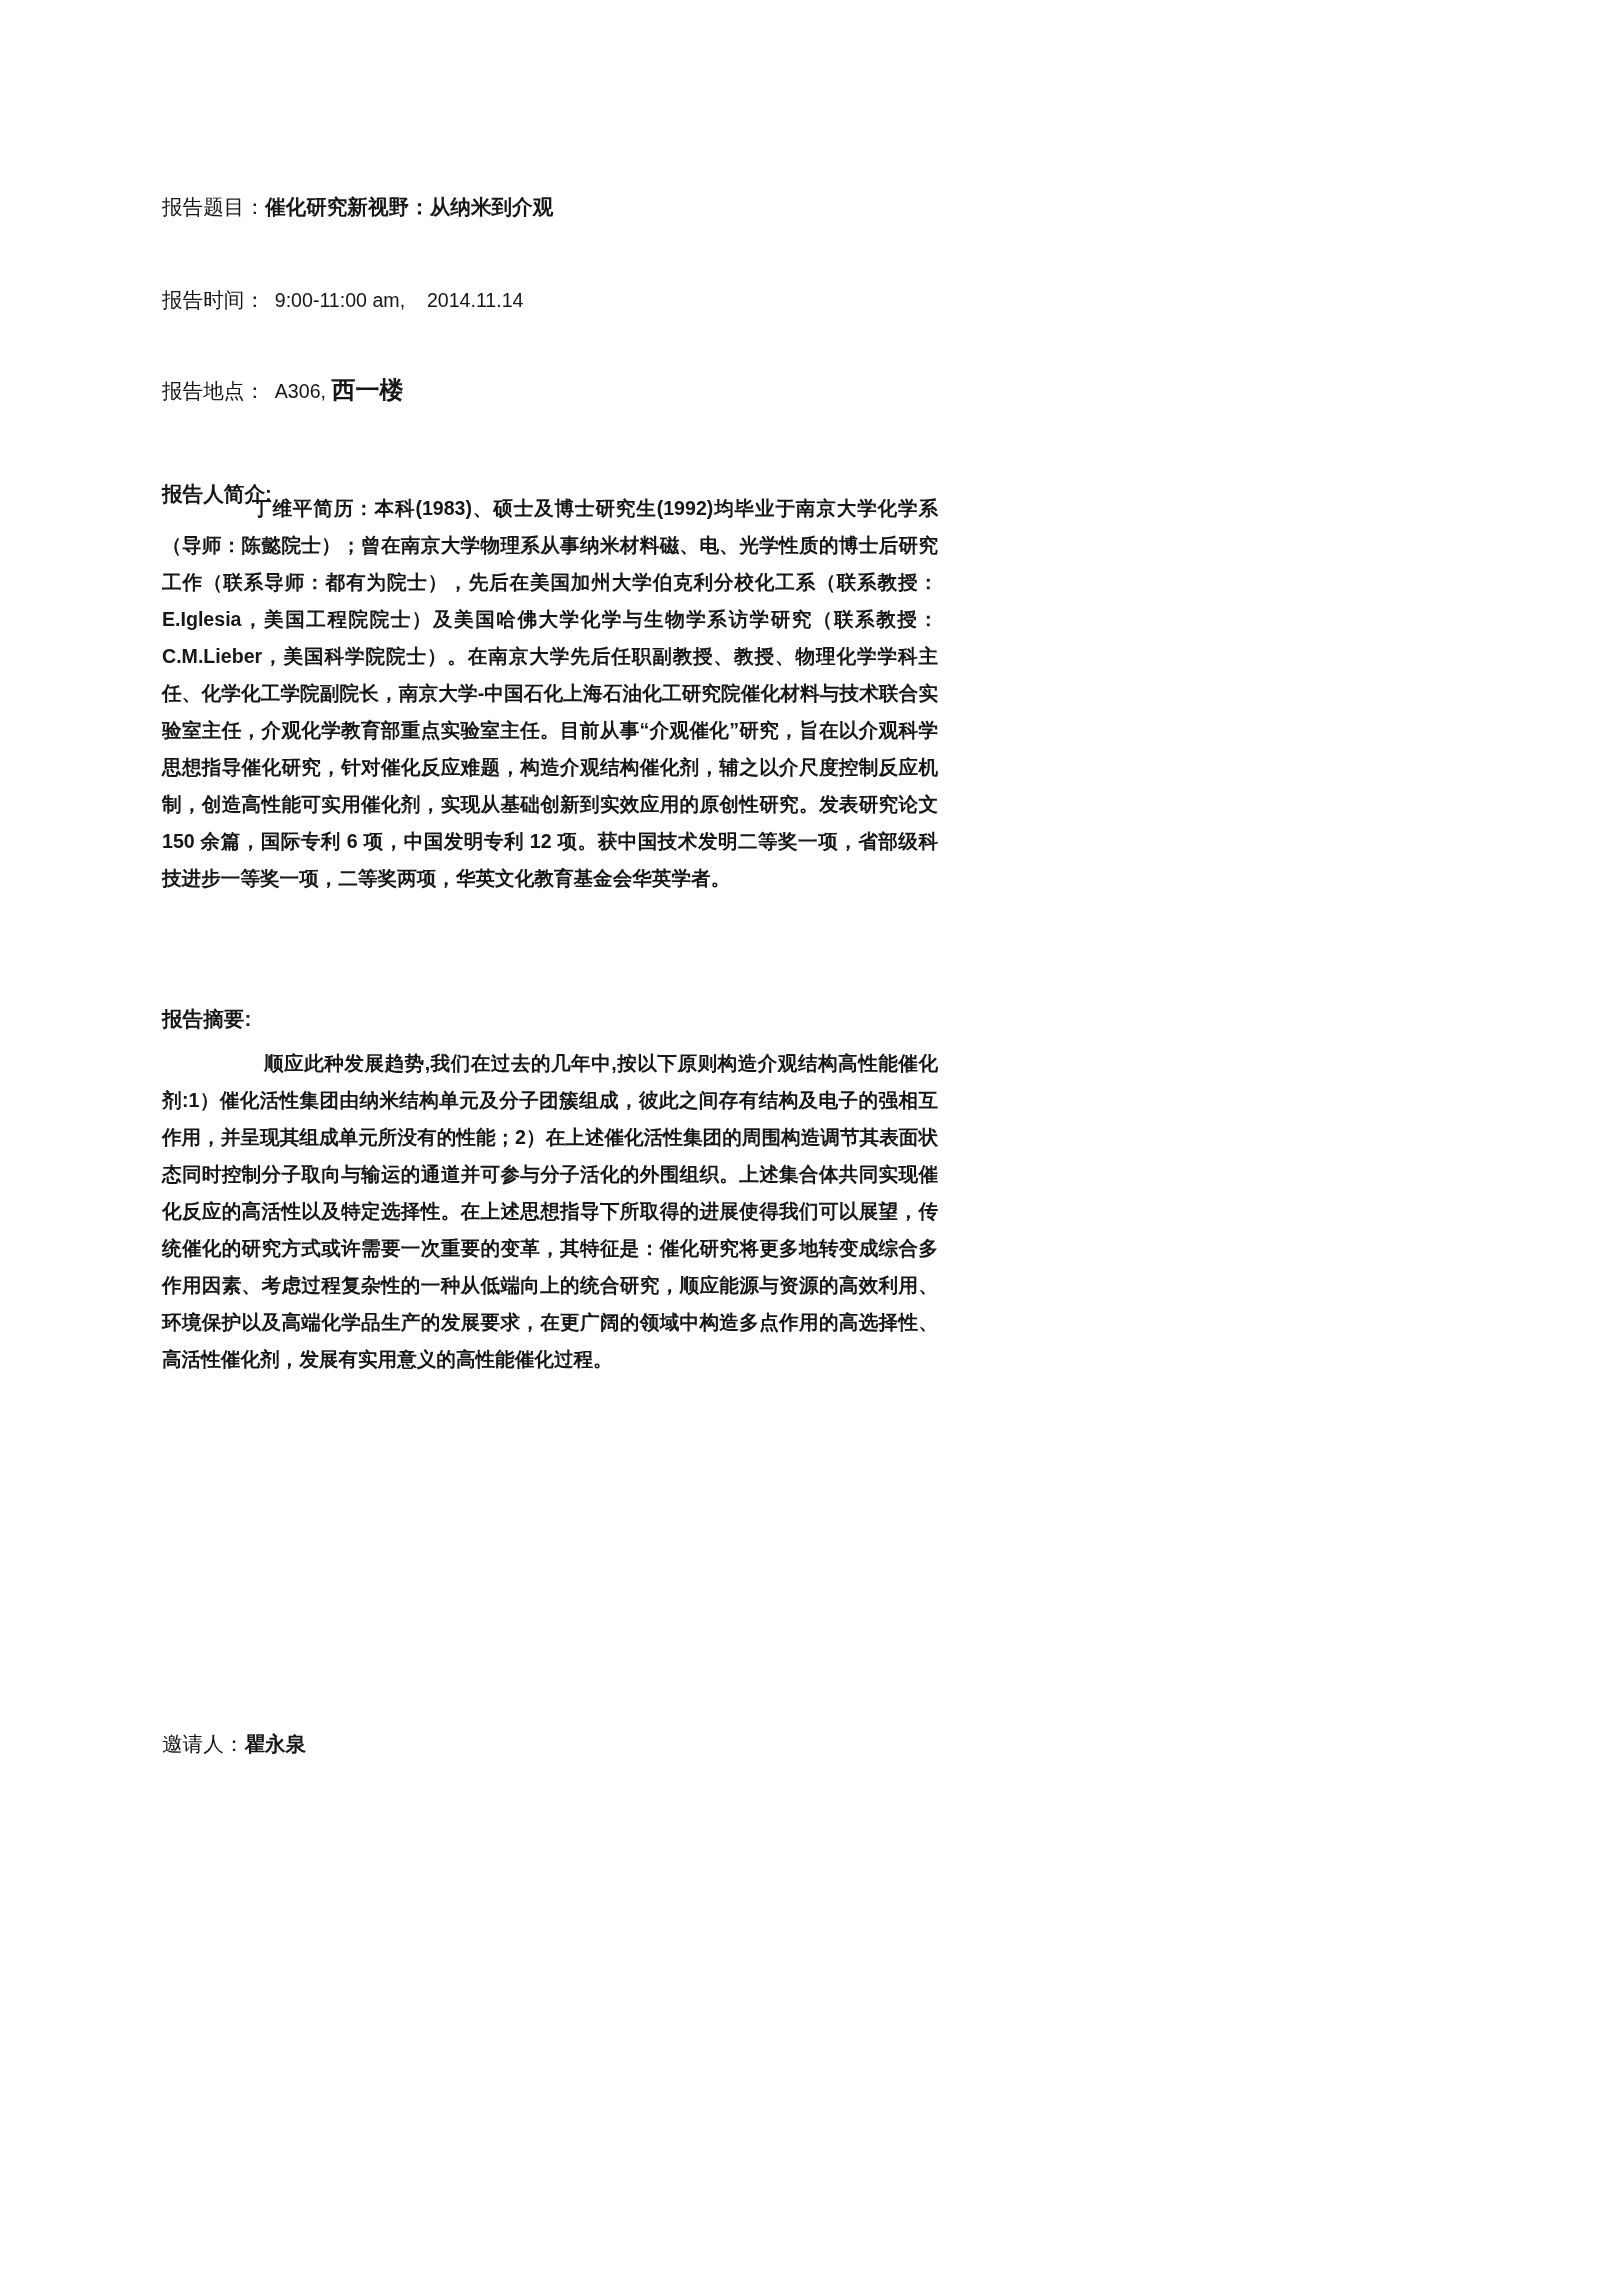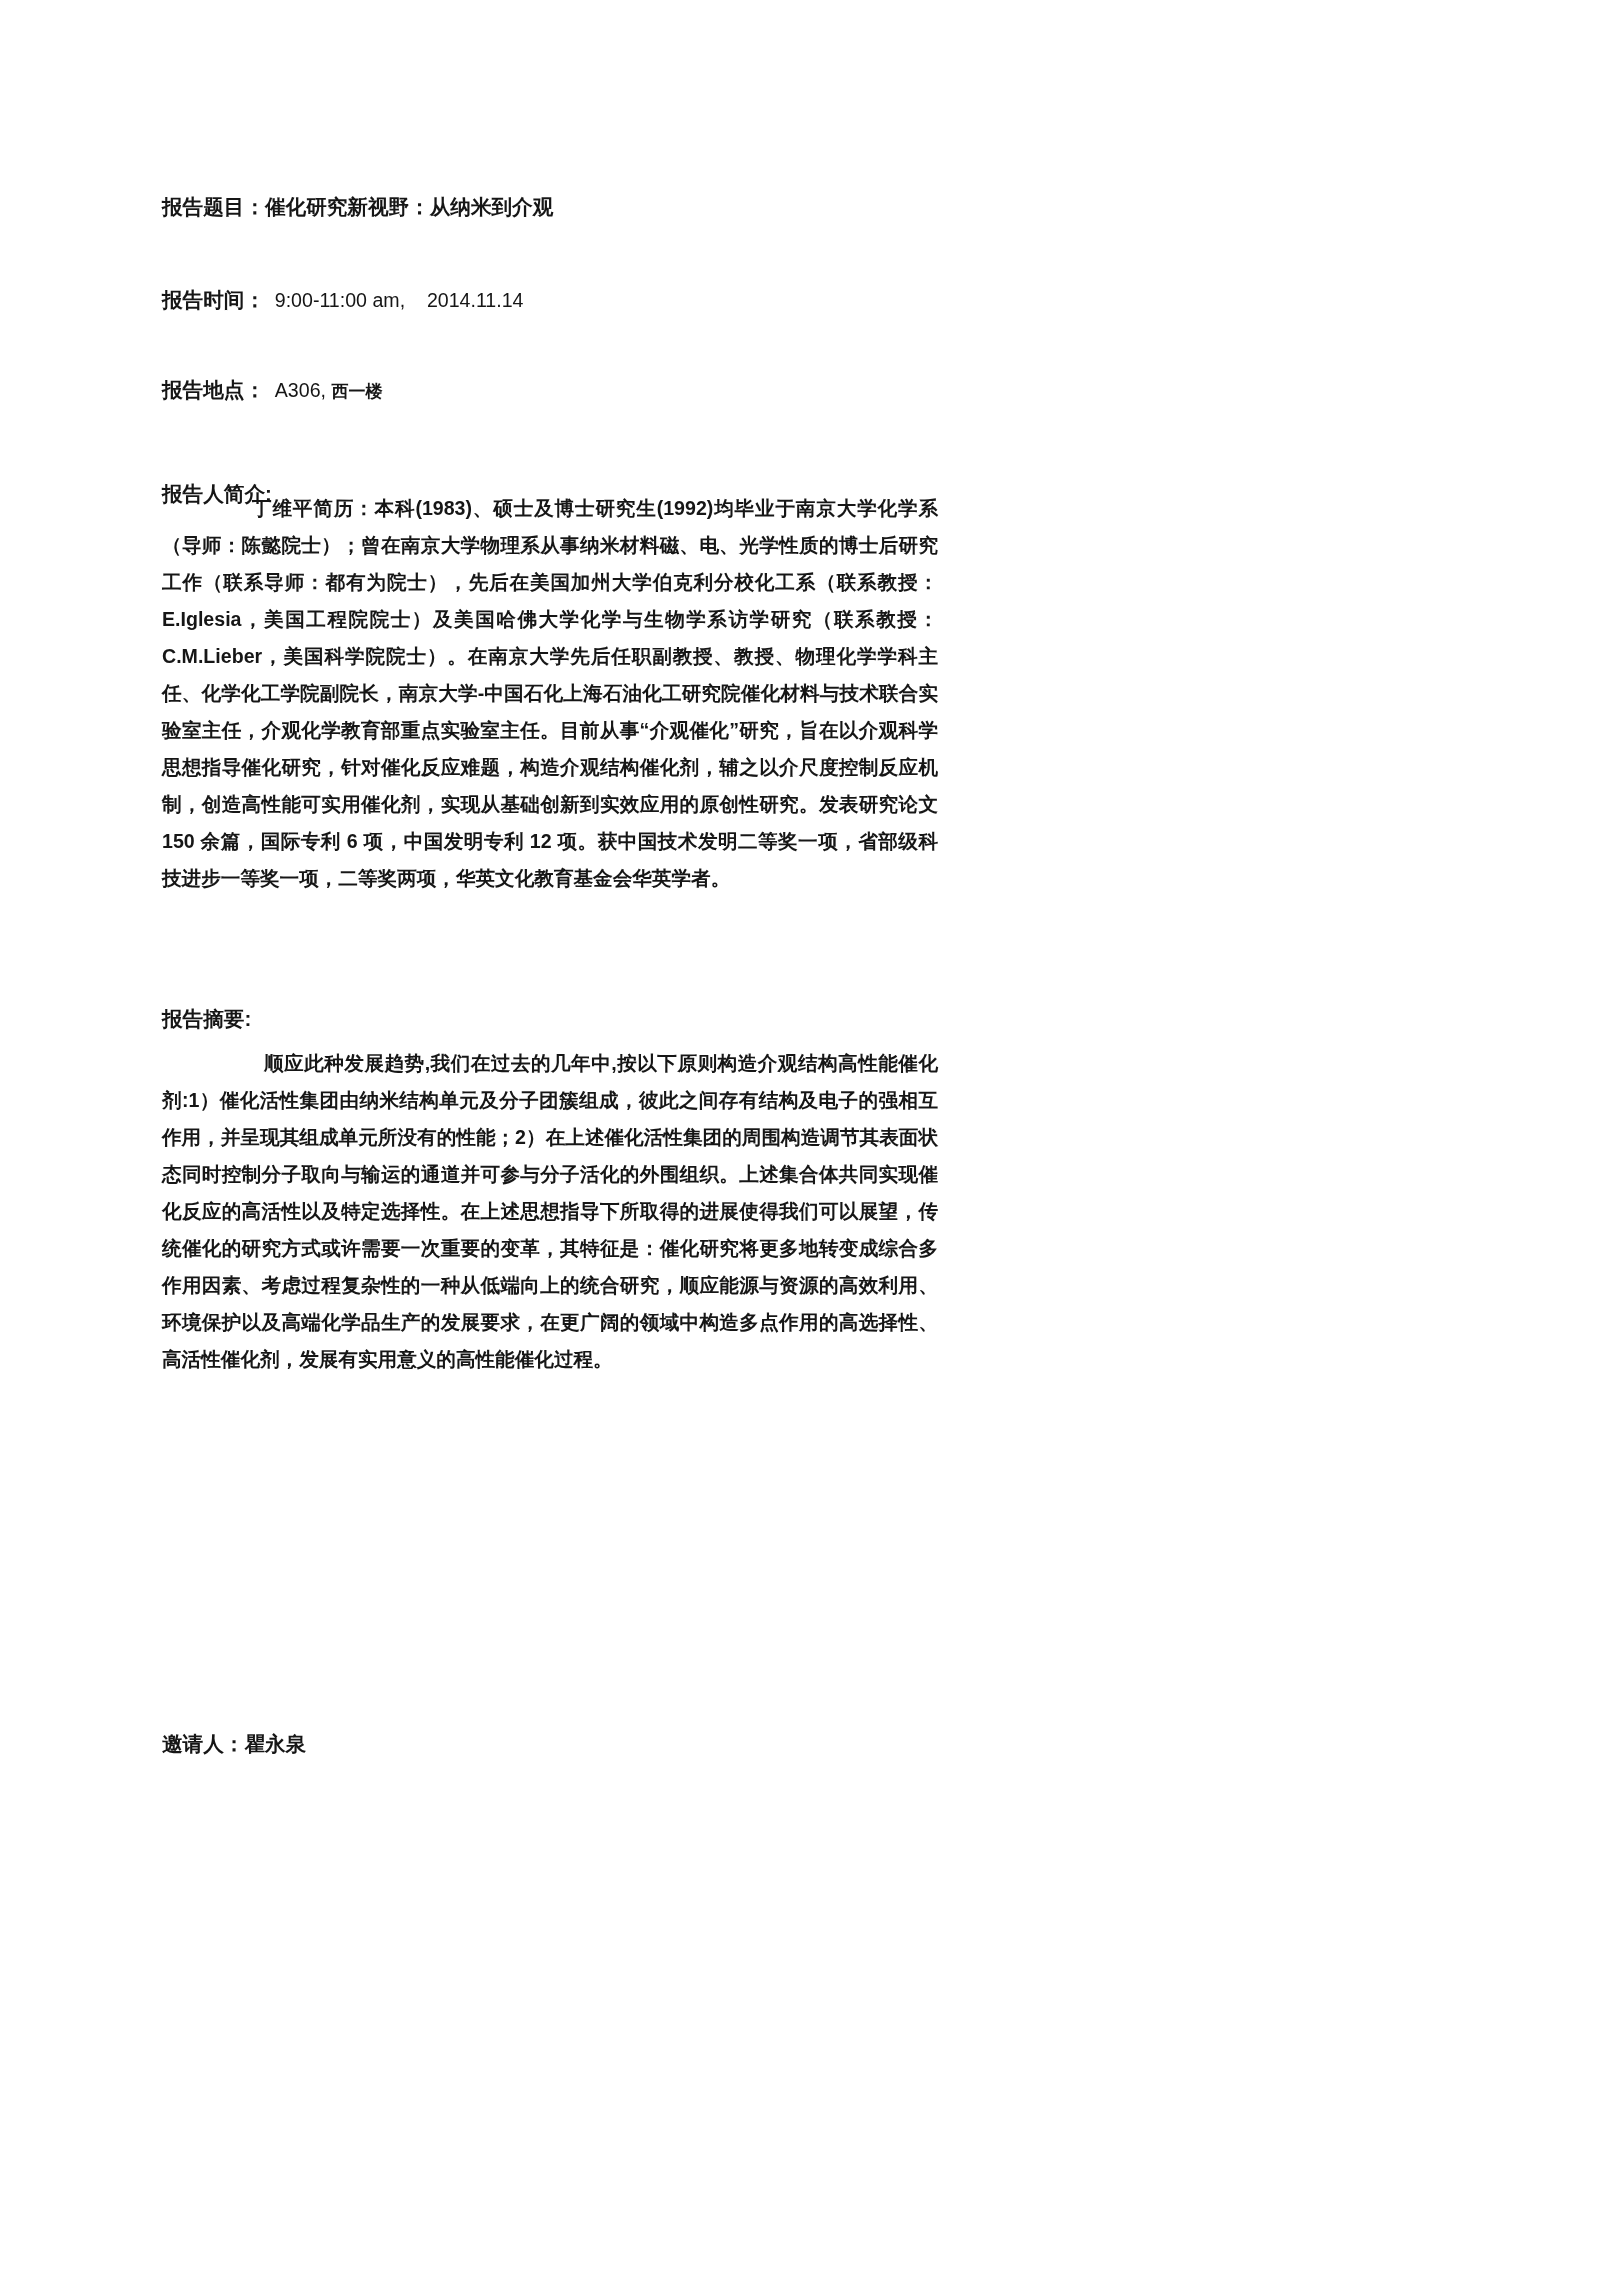--- a/index.html
+++ b/index.html
@@ -21,21 +21,21 @@
     width: 776px;
   }
   .block { position: absolute; left: 0; width: 776px; font-weight: bold; }
 
   .heading-line {
     font-size: 20.6px;
     font-weight: 700;
     line-height: 29px;
     white-space: nowrap;
   }
-  .label { font-weight: 700; }
+  .label { font-weight: 400; }
   .value { font-weight: 400; margin-left: 9.8px; }
   .pre { white-space: pre-wrap; text-align: center; }
   .bold { font-weight: 700; }
 
   .para {
     font-size: 19.6px;
     line-height: 37px;
     text-align: justify;
     text-justify: inter-ideograph;
     letter-spacing: 0px;
@@ -60,21 +60,21 @@
 
   <div class="block heading-line" id="title-line">
     <span class="label">报告题目：</span><span>催化研究新视野：从纳米到介观</span>
   </div>
 
   <div class="block heading-line" id="time-line">
     <span class="label">报告时间：</span><span class="value pre" style="font-size:19.6px;">9:00-11:00 am,    2014.11.14</span>
   </div>
 
   <div class="block heading-line" id="location-line">
-    <span class="label">报告地点：</span><span class="value pre" style="font-size:19.6px;">A306, </span><span class="bold" style="font-size:17px;">西一楼</span>
+    <span class="label">报告地点：</span><span class="value pre" style="font-size:19.6px;">A306, </span><span class="bold" style="font-size:24px;">西一楼</span>
   </div>
 
   <div class="block heading-line" id="bio-heading">报告人简介:</div>
 
   <div class="block" id="bio-para">
     <p class="para indent-bio">丁维平简历：本科(1983)、硕士及博士研究生(1992)均毕业于南京大学化学系（导师：陈懿院士）；曾在南京大学物理系从事纳米材料磁、电、光学性质的博士后研究工作（联系导师：都有为院士），先后在美国加州大学伯克利分校化工系（联系教授：E.Iglesia，美国工程院院士）及美国哈佛大学化学与生物学系访学研究（联系教授：C.M.Lieber，美国科学院院士）。在南京大学先后任职副教授、教授、物理化学学科主任、化学化工学院副院长，南京大学-中国石化上海石油化工研究院催化材料与技术联合实验室主任，介观化学教育部重点实验室主任。目前从事“介观催化”研究，旨在以介观科学思想指导催化研究，针对催化反应难题，构造介观结构催化剂，辅之以介尺度控制反应机制，创造高性能可实用催化剂，实现从基础创新到实效应用的原创性研究。发表研究论文 150 余篇，国际专利 6 项，中国发明专利 12 项。获中国技术发明二等奖一项，省部级科技进步一等奖一项，二等奖两项，华英文化教育基金会华英学者。</p>
   </div>
 
   <div class="block heading-line" id="abs-heading">报告摘要:</div>
 

